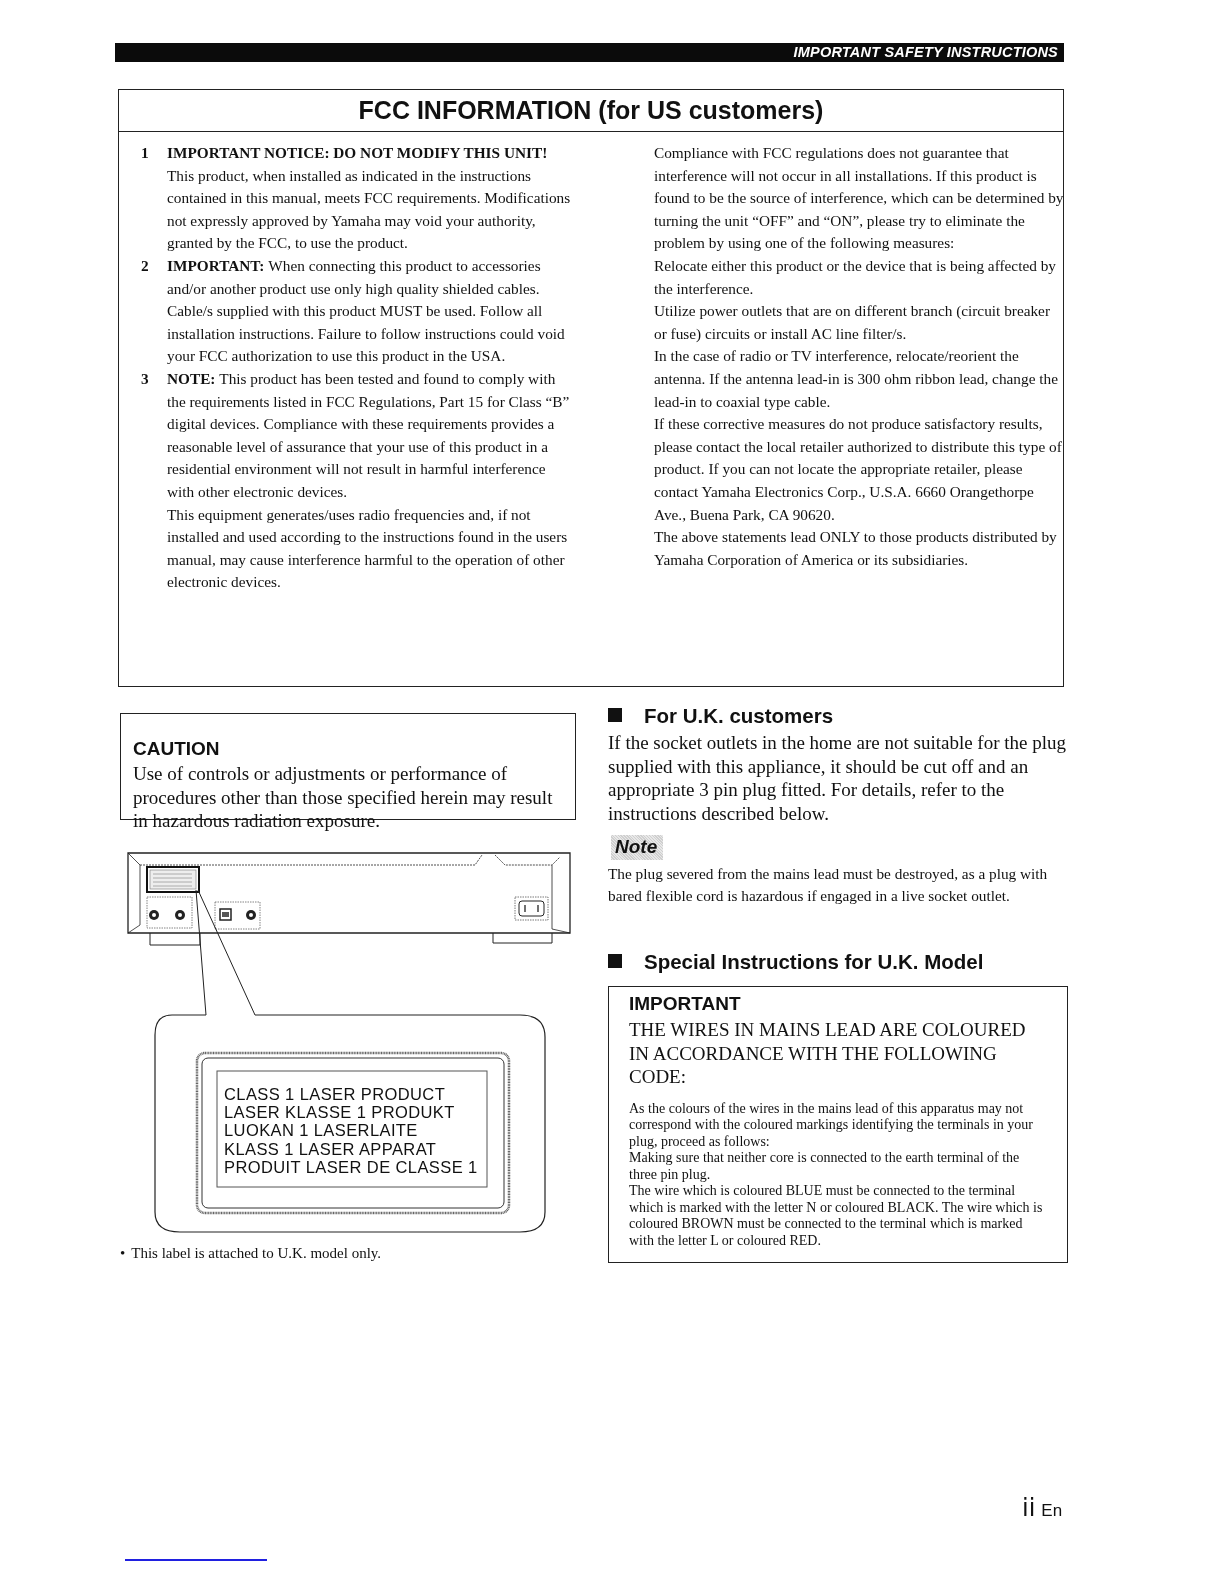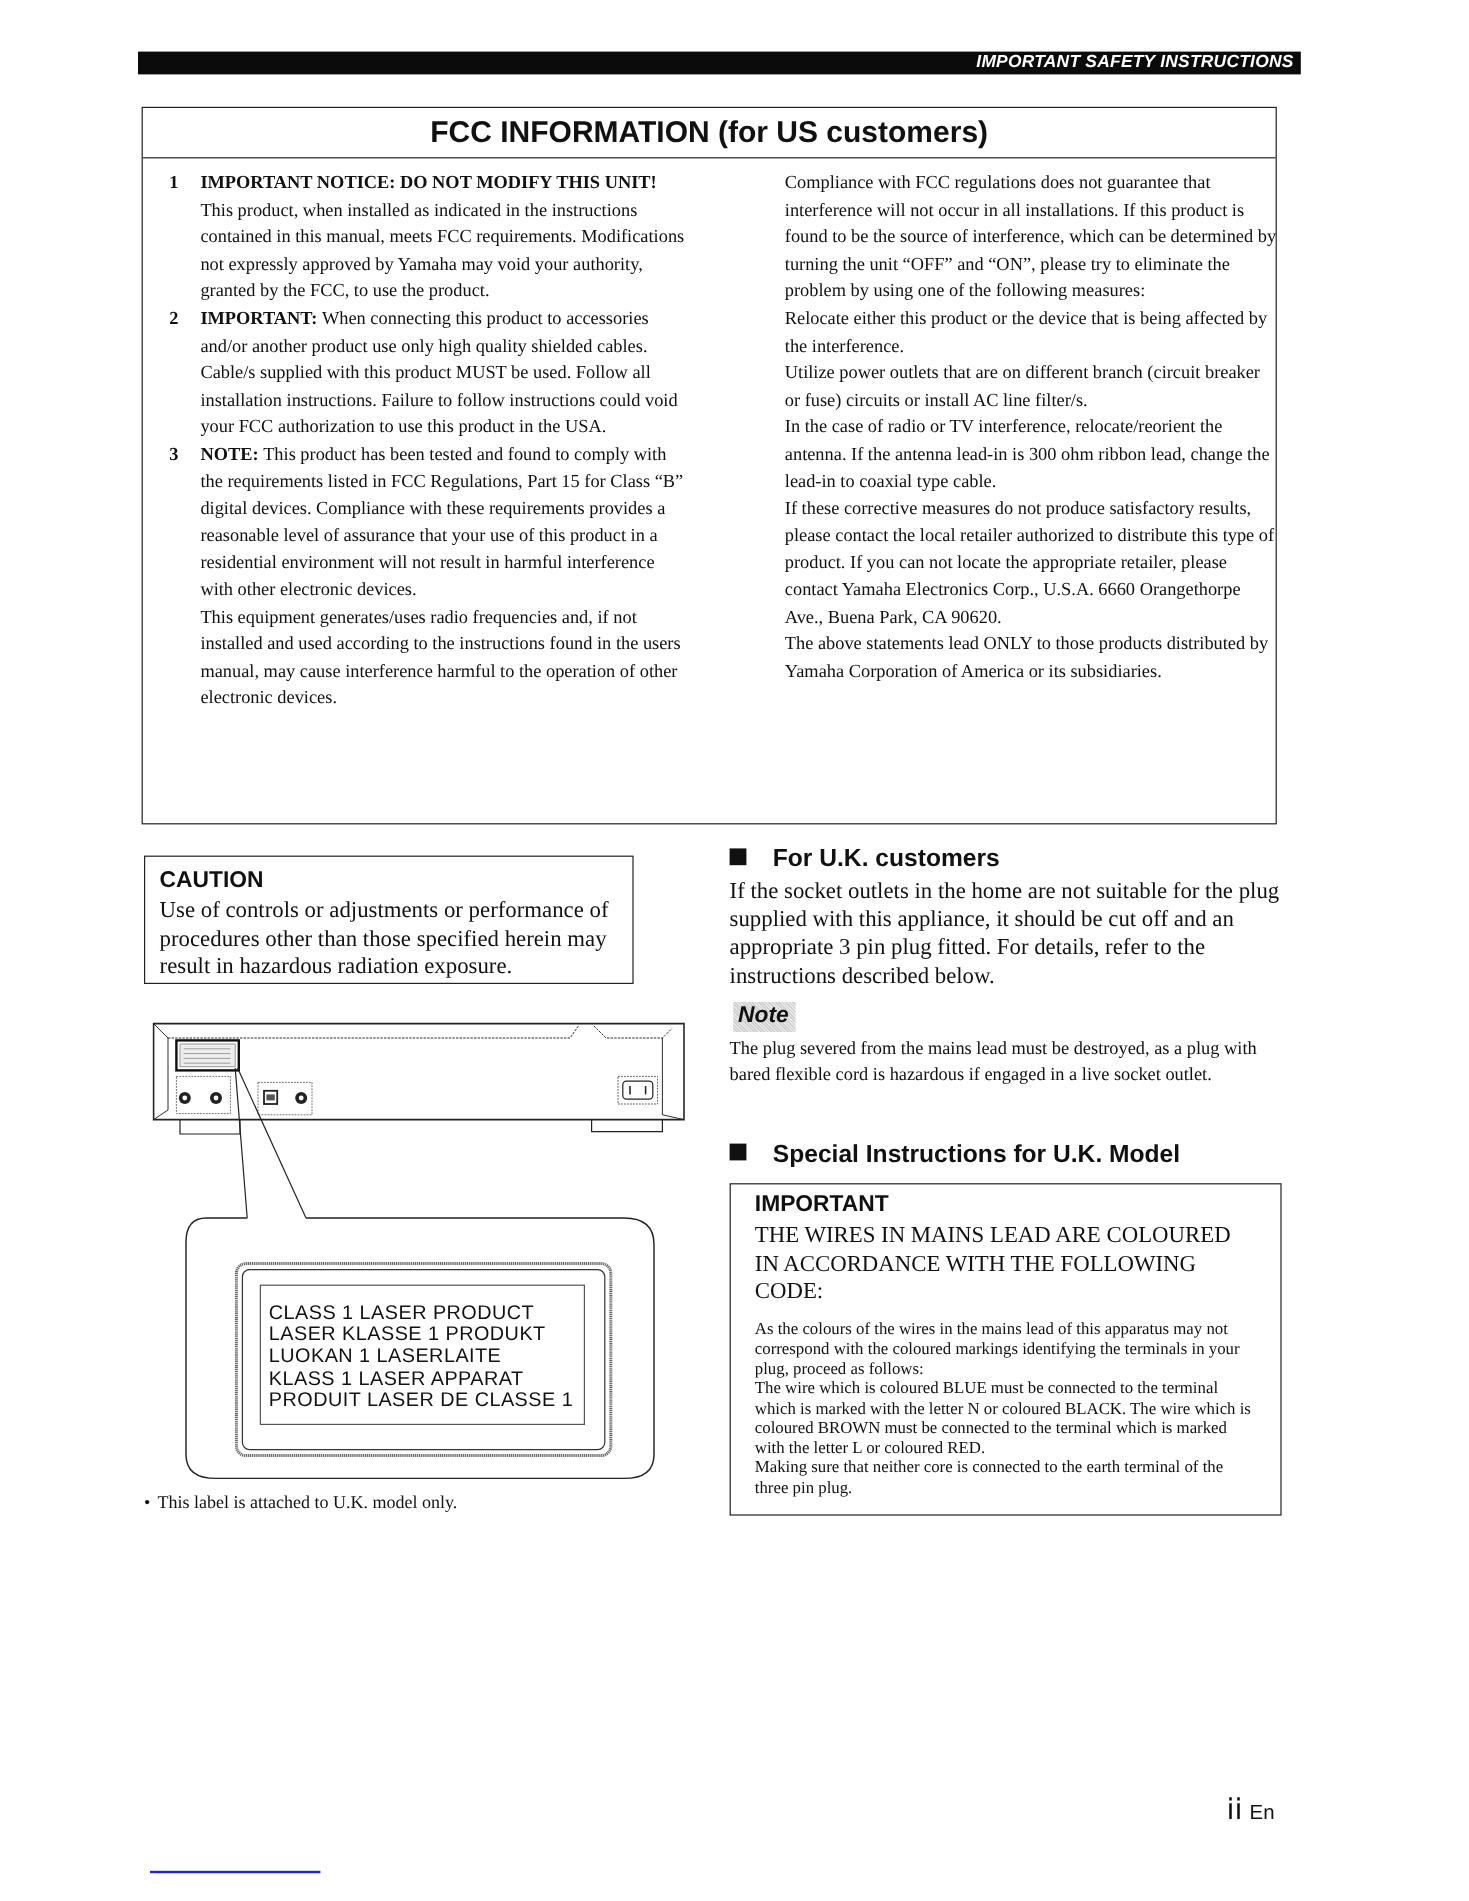--- a/index.html
+++ b/index.html
@@ -1,35 +1,35 @@
 <!DOCTYPE html>
 <html><head>
 <meta charset="utf-8">
 <style>
   html, body { margin: 0; padding: 0; background: #ffffff; }
   body { width: 1224px; height: 1584px; position: relative; overflow: hidden; color: #111; }
   .serif { font-family: "Liberation Serif", "DejaVu Serif", serif; }
   .sans { font-family: "Liberation Sans", "DejaVu Sans", sans-serif; }
 
-  #top-bar { position: absolute; left: 115px; top: 43px; width: 949px; height: 19px; background: #0b0b0b; padding-left: 20px; }
+  #top-bar { position: absolute; left: 115px; top: 43px; width: 949px; height: 19px; background: #0b0b0b; }
   #top-bar-label { position: absolute; right: 6px; top: 1px; color: #fff; font-size: 14.5px; font-style: italic; font-weight: bold; letter-spacing: 0.2px; }
 
   #fcc-box { position: absolute; left: 118px; top: 89px; width: 946px; height: 598px; border: 1.5px solid #222; box-sizing: border-box; }
   #fcc-title-row { position: absolute; left: 0; top: 0; width: 100%; height: 41px; border-bottom: 1.5px solid #222; text-align: center; }
   #fcc-title { font-size: 25px; font-weight: bold; line-height: 41px; }
 
   .col { position: absolute; font-size: 15.3px; line-height: 22.6px; }
   #fcc-left { left: 22px; top: 52px; width: 430px; }
   #fcc-right { left: 535px; top: 52px; width: 410px; }
   .num-item { position: relative; padding-left: 26px; }
   .num { position: absolute; left: 0; top: 0; font-weight: bold; }
   .b { font-weight: bold; }
   .p { margin: 0; }
 
-  #caution-box { position: absolute; left: 120px; top: 713px; width: 408px; height: 107px; border: 1.5px solid #222; box-sizing: border-box; padding: 5px 12px; }
+  #caution-box { position: absolute; left: 120px; top: 713px; width: 456px; height: 107px; border: 1.5px solid #222; box-sizing: border-box; padding: 20px 12px; }
   #caution-title { font-size: 19px; font-weight: bold; line-height: 26px; margin-top: 2px; }
   #caution-text { font-size: 19px; line-height: 23.5px; }
 
   #device-svg { position: absolute; left: 120px; top: 845px; }
   #laser-label-lines { position: absolute; left: 224px; top: 1085px; font-size: 16.5px; line-height: 18.2px; letter-spacing: 0.4px; }
   #label-note { position: absolute; left: 120px; top: 1245px; font-size: 15px; }
   #label-note .bullet { margin-right: 6px; }
 
   .section-head { position: absolute; font-size: 20.5px; font-weight: bold; }
   .section-head .sq { display: inline-block; width: 14px; height: 14px; background: #111; margin-right: 22px; vertical-align: 1px; }
@@ -175,22 +175,22 @@
 
 <div id="special-head" class="section-head sans">
   <span class="sq"></span><span>Special Instructions for U.K. Model</span>
 </div>
 
 <div id="important-box">
   <div id="important-title" class="sans">IMPORTANT</div>
   <div id="important-caps" class="serif">THE WIRES IN MAINS LEAD ARE COLOURED IN ACCORDANCE WITH THE FOLLOWING CODE:</div>
   <div id="important-body" class="serif">
     <div>As the colours of the wires in the mains lead of this apparatus may not correspond with the coloured markings identifying the terminals in your plug, proceed as follows:</div>
+    <div>Making sure that neither core is connected to the earth terminal of the three pin plug.</div>
     <div>The wire which is coloured BLUE must be connected to the terminal which is marked with the letter N or coloured BLACK. The wire which is coloured BROWN must be connected to the terminal which is marked with the letter L or coloured RED.</div>
-    <div>Making sure that neither core is connected to the earth terminal of the three pin plug.</div>
   </div>
 </div>
 
 <div id="page-number">
   <span class="num-roman">ii</span><span class="lang sans">En</span>
 </div>
 
 <div id="bottom-link-line" style="background: rgb(32, 32, 224);"></div>
 
 </body></html>

